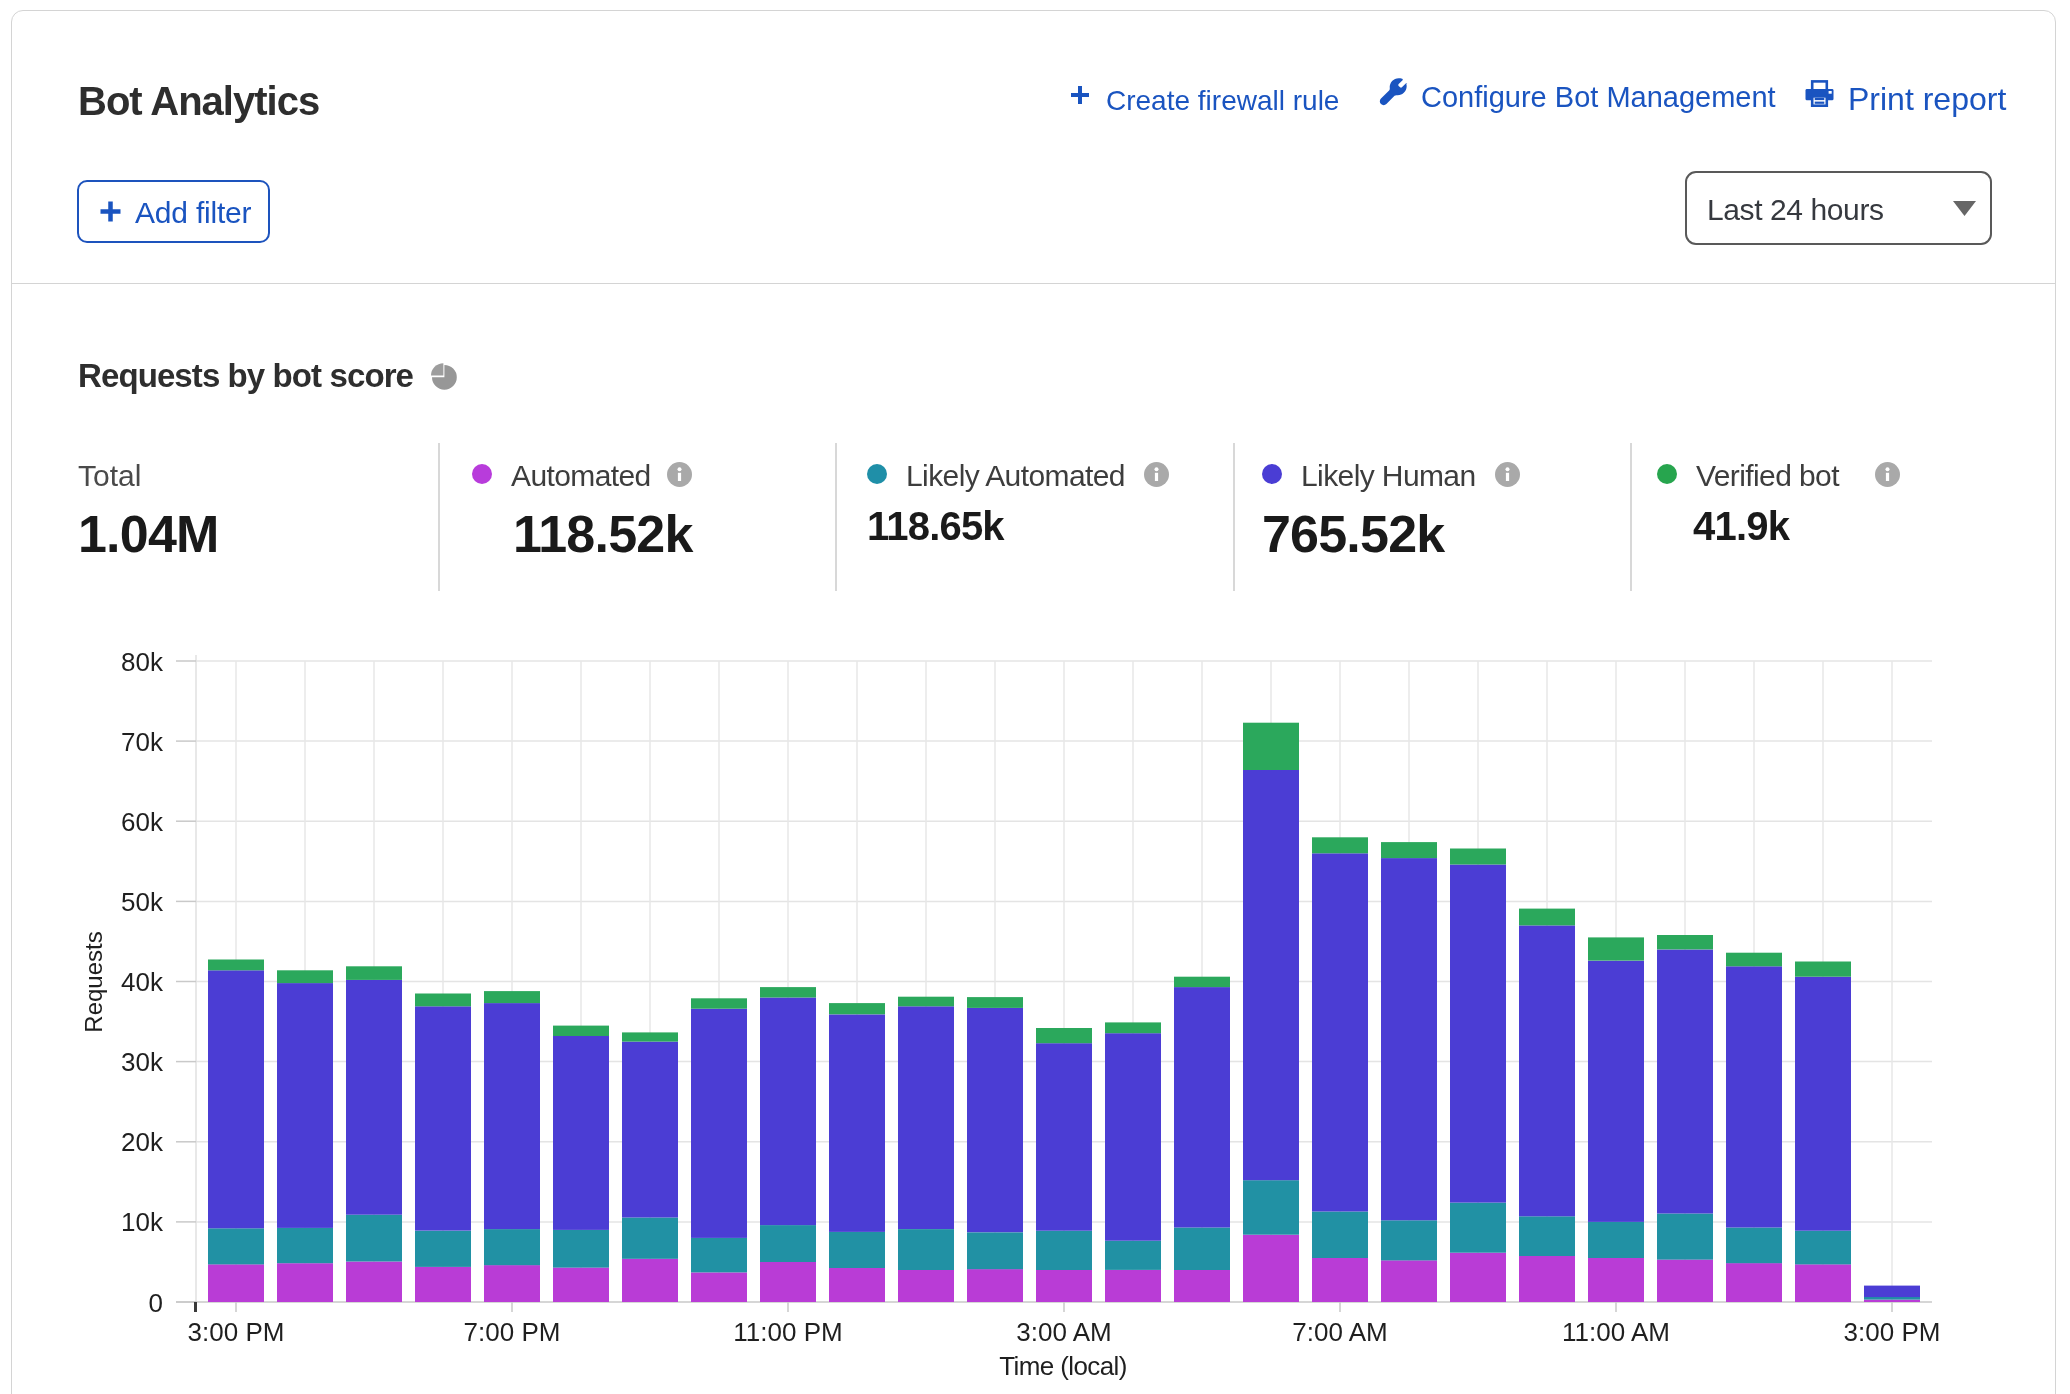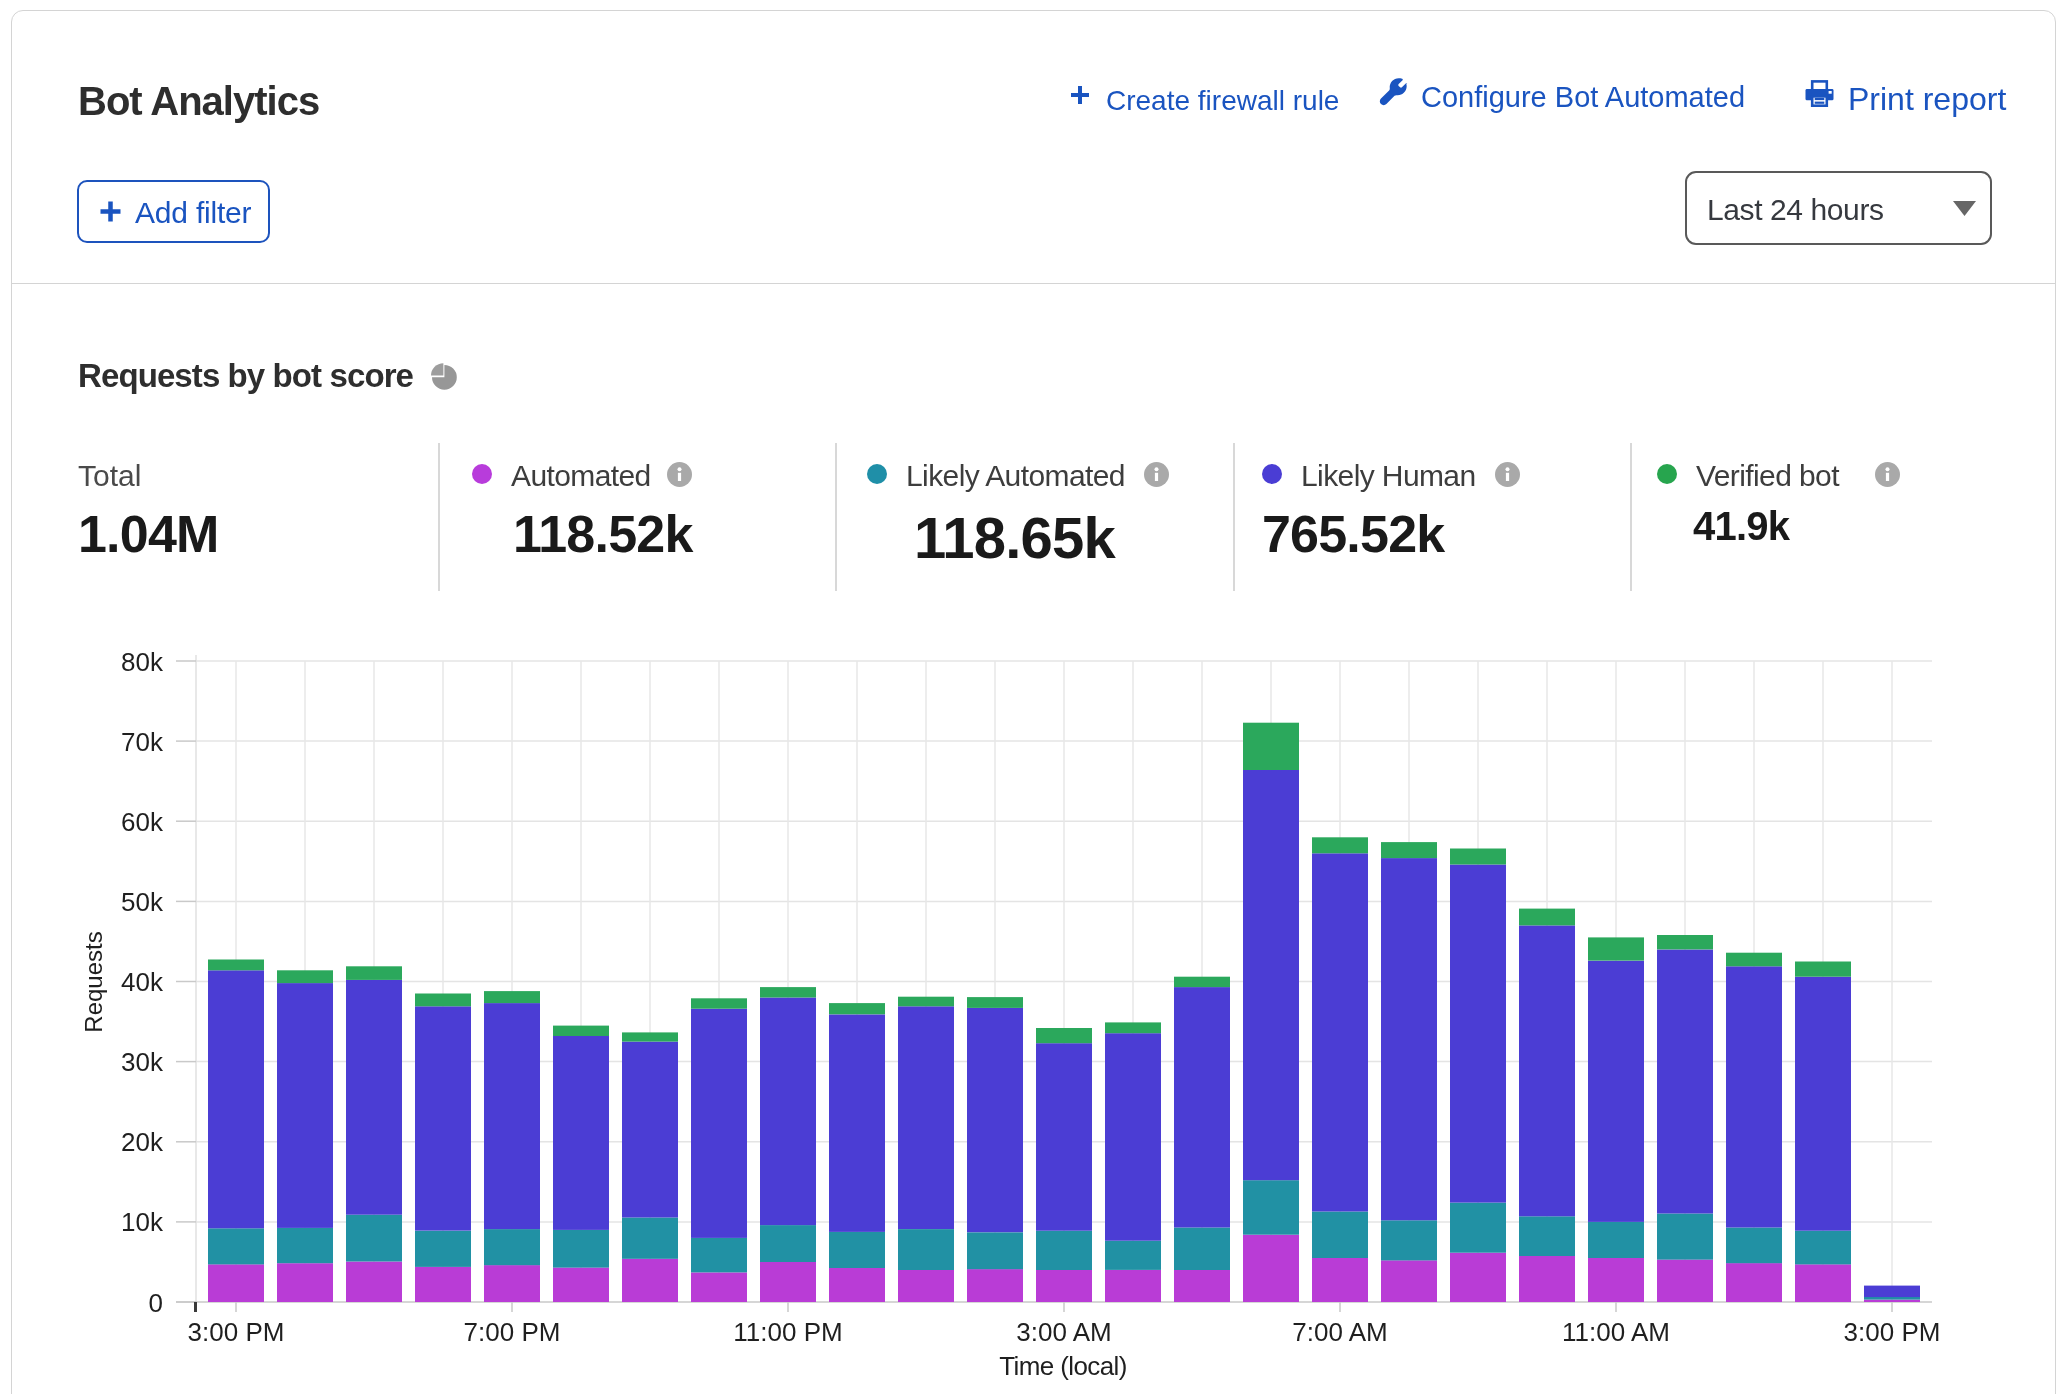--- a/index.html
+++ b/index.html
@@ -13,21 +13,21 @@
 
 <div class="abs" style="left:78px; top:79px; font-size:40px; font-weight:700; color:#2e2e2e; letter-spacing:-1px;">Bot Analytics</div>
 
 <svg class="abs" style="left:1069px; top:84px;" width="22" height="22" viewBox="0 0 22 22">
     <path d="M11 2 V20 M2 11 H20" stroke="#1a54c0" stroke-width="4"></path>
   </svg>
 <div class="abs blue" style="left:1106px; top:85px; font-size:28px;">Create firewall rule</div>
 <svg class="abs" style="left:1378px; top:77px;" width="31" height="31" viewBox="0 0 24 24">
     <path fill="#1a54c0" d="M22.7 5.2c-.2-.5-.8-.6-1.2-.2l-3 3c-.4.4-1 .4-1.4 0l-1.1-1.1c-.4-.4-.4-1 0-1.4l3-3c.4-.4.2-1-.3-1.2C17.8 1.1 16.9 1 16 1c-4 0-7.2 3.4-6.9 7.5.1.7 0 1.4-.5 1.9l-6.3 6.3c-1.2 1.2-1.2 3 0 4.2 1.2 1.2 3 1.2 4.2 0l6.3-6.3c.5-.5 1.2-.6 1.9-.5 4.1.3 7.5-2.9 7.5-6.9 0-.7-.1-1.4-.3-2z"></path>
   </svg>
-<div class="abs blue" style="left:1421px; top:81px; font-size:29px;">Configure Bot Automated</div>
+<div class="abs blue" style="left:1421px; top:81px; font-size:29px;">Configure Bot Management</div>
 <svg class="abs" style="left:1805px; top:80px;" width="29" height="27" viewBox="0 0 29 27">
     <rect x="7.2" y="1.4" width="14.6" height="9" fill="#fff" stroke="#1a54c0" stroke-width="2.6"></rect>
     <rect x="0.5" y="9" width="28" height="11.3" rx="1.4" fill="#1a54c0"></rect>
     <rect x="23.6" y="11" width="3.1" height="2.7" fill="#fff"></rect>
     <rect x="7.2" y="16.4" width="14.6" height="9.3" fill="#fff" stroke="#1a54c0" stroke-width="2.6"></rect>
     <rect x="9.7" y="17.9" width="9.6" height="2.2" fill="#1a54c0"></rect>
     <rect x="9.7" y="21.6" width="9.6" height="2.2" fill="#1a54c0"></rect>
   </svg>
 <div class="abs blue" style="left:1848px; top:81px; font-size:32px;">Print report</div>
 
@@ -64,21 +64,21 @@
     <circle cx="12.5" cy="7.2" r="2" fill="#fff"></circle>
   </svg>
 <div class="abs" style="left:472px; top:504px; font-size:52px; font-weight:700; color:#1a1a1a; letter-spacing:-0.8px;margin-left:41px;">118.52k</div>
 <div class="abs" style="left:867px; top:464px; width:20px; height:20px; border-radius:50%; background:#1f8fa8;"></div>
 <div class="abs" style="left:906px; top:459px; font-size:30px; color:#3d3d3d; letter-spacing:-0.6px;">Likely Automated</div>
 <svg class="abs" style="left:1144px; top:462px;" width="25" height="25" viewBox="0 0 25 25">
     <circle cx="12.5" cy="12.5" r="12.5" fill="#a9a9a9"></circle>
     <rect x="10.9" y="10.8" width="3.2" height="8.2" fill="#fff"></rect>
     <circle cx="12.5" cy="7.2" r="2" fill="#fff"></circle>
   </svg>
-<div class="abs" style="left:867px; top:504px; font-size:58px; font-weight:700; color:#1a1a1a; letter-spacing:-0.8px;margin-left:47px;">118.65k</div>
+<div class="abs" style="left:867px; top:504px; font-size:40px; font-weight:700; color:#1a1a1a; letter-spacing:-0.8px;">118.65k</div>
 <div class="abs" style="left:1262px; top:464px; width:20px; height:20px; border-radius:50%; background:#4a3dd4;"></div>
 <div class="abs" style="left:1301px; top:459px; font-size:30px; color:#3d3d3d; letter-spacing:-0.6px;">Likely Human</div>
 <svg class="abs" style="left:1495px; top:462px;" width="25" height="25" viewBox="0 0 25 25">
     <circle cx="12.5" cy="12.5" r="12.5" fill="#a9a9a9"></circle>
     <rect x="10.9" y="10.8" width="3.2" height="8.2" fill="#fff"></rect>
     <circle cx="12.5" cy="7.2" r="2" fill="#fff"></circle>
   </svg>
 <div class="abs" style="left:1262px; top:504px; font-size:52px; font-weight:700; color:#1a1a1a; letter-spacing:-0.8px;">765.52k</div>
 <div class="abs" style="left:1657px; top:464px; width:20px; height:20px; border-radius:50%; background:#27a54e;"></div>
 <div class="abs" style="left:1696px; top:459px; font-size:30px; color:#3d3d3d; letter-spacing:-0.6px;">Verified bot</div>

